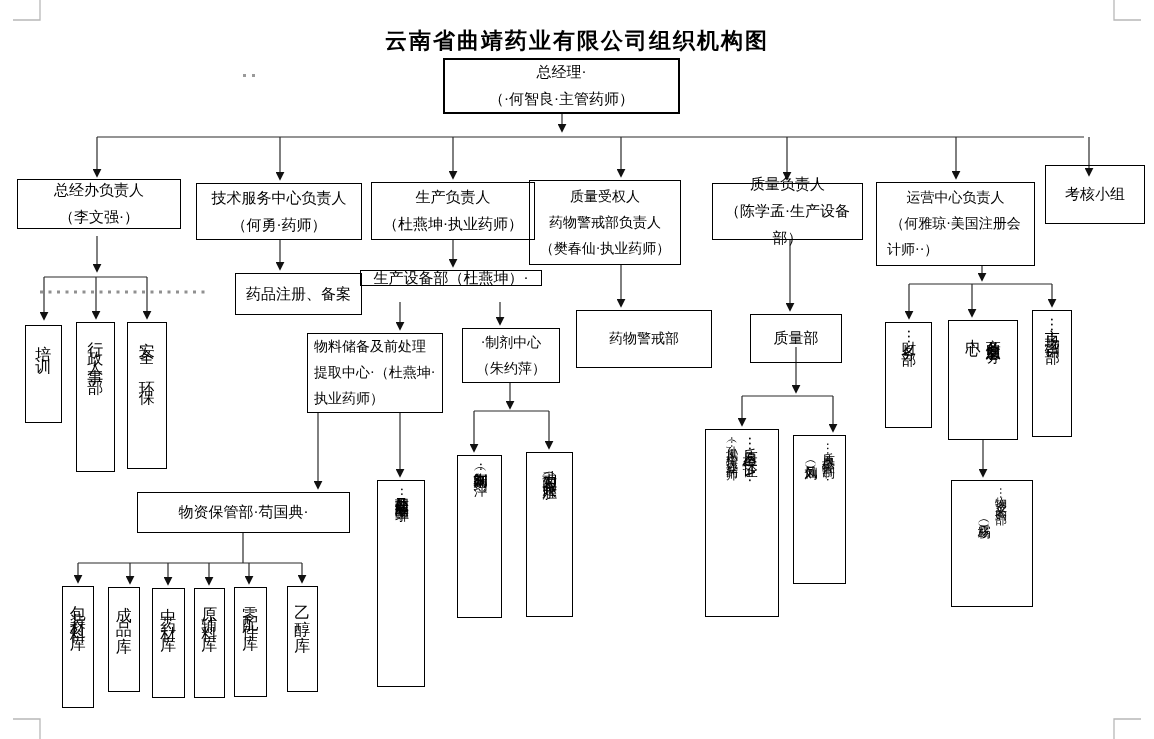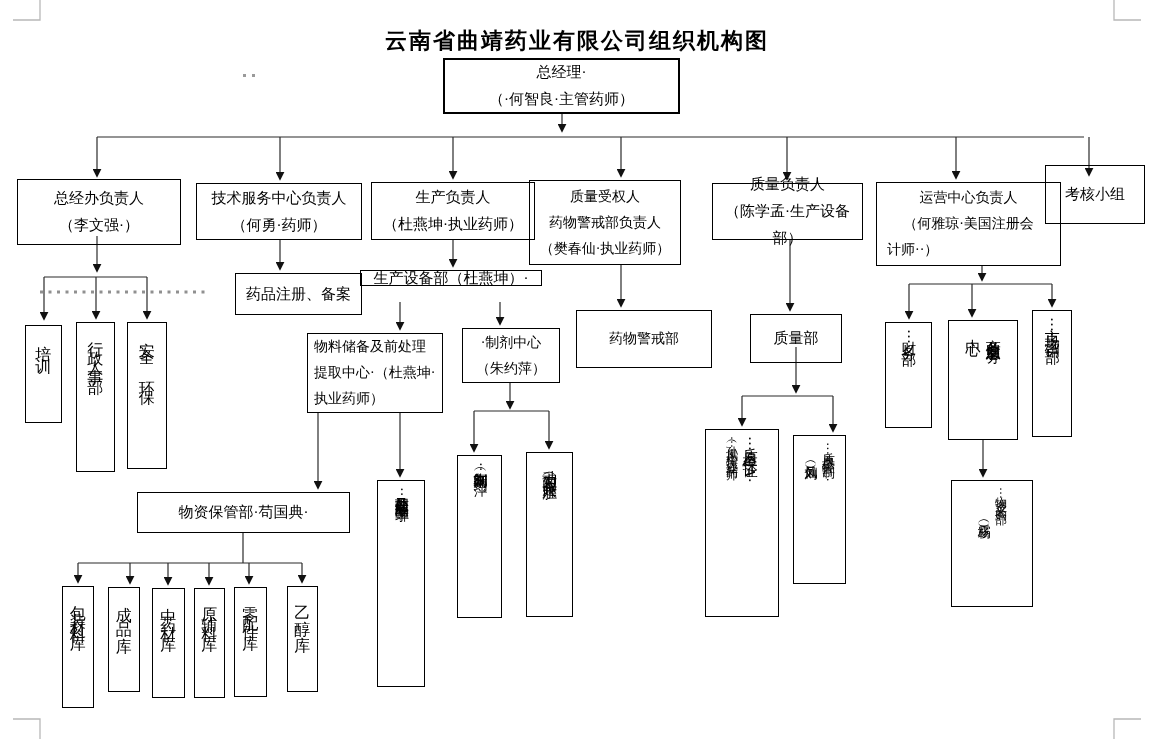--- a/index.html
+++ b/index.html
@@ -102,21 +102,21 @@
       <rect x="243" y="74" width="3" height="3"></rect>
       <rect x="252" y="74" width="3" height="3"></rect>
     </g>
   </svg>
 
   <div class="box gm" style="left:443px;top:58px;width:237px;height:56px">
     <div class="ln">总经理·</div>
     <div class="ln">（·何智良·主管药师）</div>
   </div>
 
-  <div class="box" style="left:17px;top:179px;width:164px;height:66px">
+  <div class="box" style="left:17px;top:179px;width:164px;height:50px">
     <div class="ln">总经办负责人</div>
     <div class="ln">（李文强·）</div>
   </div>
 
   <div class="box" style="left:196px;top:183px;width:166px;height:57px">
     <div class="ln">技术服务中心负责人</div>
     <div class="ln">（何勇·药师）</div>
   </div>
 
   <div class="box" style="left:371px;top:182px;width:164px;height:58px">
@@ -128,21 +128,21 @@
     <div class="ln">质量受权人</div>
     <div class="ln">药物警戒部负责人</div>
     <div class="ln">（樊春仙·执业药师）</div>
   </div>
 
   <div class="box" style="left:712px;top:183px;width:151px;height:57px">
     <div class="ln">质量负责人</div>
     <div class="ln">（陈学孟·生产设备部）</div>
   </div>
 
-  <div class="box sm" style="left:876px;top:182px;width:185px;height:84px">
+  <div class="box sm" style="left:876px;top:182px;width:159px;height:84px">
     <div class="ln">运营中心负责人</div>
     <div class="ln">（何雅琼·美国注册会</div>
     <div class="lnl" style="padding-left:10px">计师··）</div>
   </div>
 
   <div class="box" style="left:1045px;top:165px;width:100px;height:59px">
     <div class="ln">考核小组</div>
   </div>
 
   <div class="box vbox" style="left:25px;top:325px;width:37px;height:98px;letter-spacing:13px">

